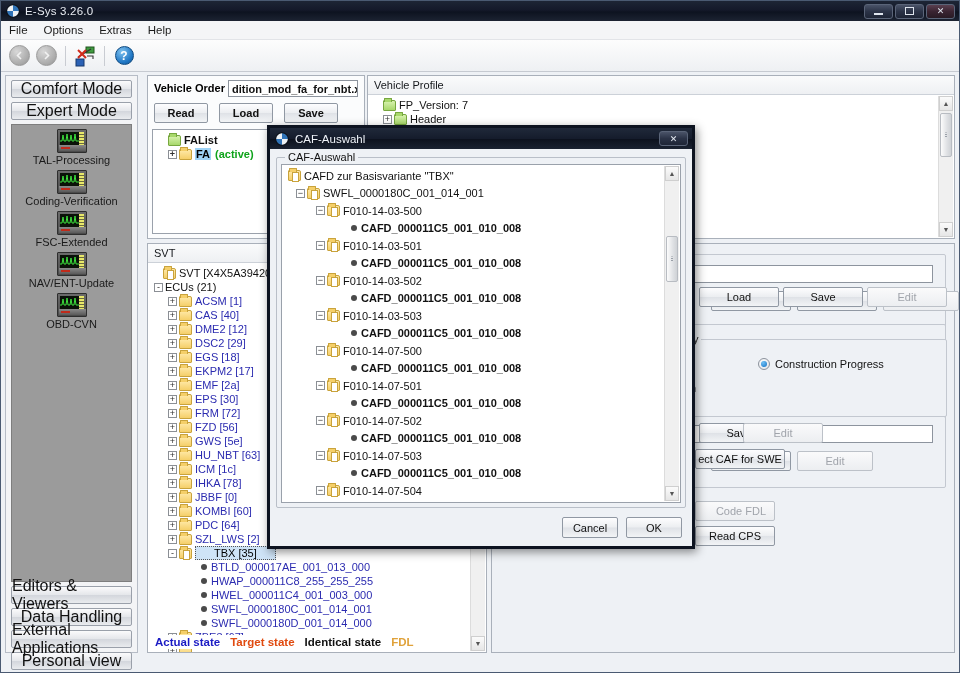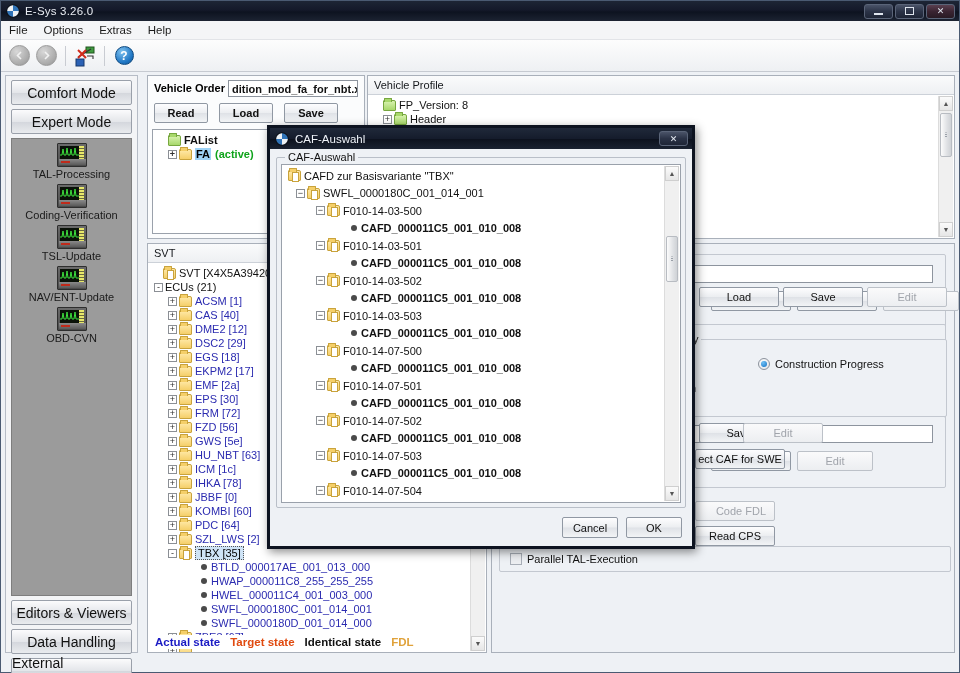--- a/index.html
+++ b/index.html
@@ -73,25 +73,25 @@
     border:1px solid #0e4a81;
   }
   .net-ico { position:relative; width:22px; height:22px; }
 
   
   .sidebar {
     position: absolute; left: 4px; top: 74px; width: 133px; height: 578px;
     background: #f3f4f6; border: 1px solid #b6bcc6;
   }
   .sb-btn {
-    margin: 4px 5px; height: 25px;
+    margin: 4px 5px; height: 18px;
     background: linear-gradient(180deg,#fbfbfc 0%,#e4e6ea 50%,#d3d6dc 51%,#e9ebee 100%);
     border: 1px solid #9aa0aa; border-radius: 2px;
     display:flex; align-items:center; justify-content:center;
-    font-size: 14px; color: #111;
+    font-size: 16px; color: #111;
   }
   .sb-list {
     margin: 4px 5px; background: #9b9b9b; border: 1px solid #7e7e7e;
     height: 458px; overflow: hidden; padding-top: 4px;
   }
   .sb-item {
     display:flex; flex-direction: column; align-items:center; margin-bottom: 4px;
   }
   .sb-item .lbl { font-size: 11px; color: #1a1a1a; margin-top: 1px; }
   .mon {
@@ -141,21 +141,21 @@
   .folder.green { background: linear-gradient(180deg,#d9f3b0,#a8d86b); border-color:#77a73f; }
   .folder.green::before { background:#a8d86b; border-color:#77a73f; }
   .folder.doc::after {
     content:''; position:absolute; right:1px; top:1px; width:5px; height:8px;
     background:#fff; border:1px solid #c9a33c;
   }
   .dot { width: 6px; height: 6px; border-radius: 50%; background: #4a4a4a; margin-right: 4px; flex:none; }
   .lnk { color: #2b2bb0; }
   .blk { color: #111; }
   .bold { font-weight: bold; }
-  .selbox { background: #cfe4f7; border: 1px dotted #555; padding: 0 2px; }
+  .selbox { background: #cfe4f7; border: 1px dotted #555; padding: 0 18px; }
   .hl { background: #9ed2f5; padding: 0 1px; }
   .green-t { color: #0fa31b; }
 
   
   .vscroll {
     position:absolute; right: 1px; top: 1px; bottom: 1px; width: 15px;
     background: #f0f0f0; border-left: 1px solid #dcdcdc;
   }
   .vscroll .arw {
     height: 15px; background: linear-gradient(180deg,#fbfbfb,#e6e6e6);
@@ -378,21 +378,21 @@
           <div class="mon">
             <div class="scr">
               <svg width="20" height="13" viewBox="0 0 20 13">
                 <path d="M0 9 L2 9 L3 3 L4 9 L6 9 L7 2 L8 9 L10 9 L11 3 L12 9 L14 9 L15 2 L16 9 L20 9" fill="none" stroke="#3de03d" stroke-width="1"></path>
               </svg>
             </div>
             <div class="bars"></div>
             <div class="base"></div>
             <div class="red"></div>
           </div>
-          <div class="lbl">TSL-Update</div>
+          <div class="lbl">FSC-Extended</div>
         </div>
         <div class="sb-item">
           <div class="mon">
             <div class="scr">
               <svg width="20" height="13" viewBox="0 0 20 13">
                 <path d="M0 9 L2 9 L3 3 L4 9 L6 9 L7 2 L8 9 L10 9 L11 3 L12 9 L14 9 L15 2 L16 9 L20 9" fill="none" stroke="#3de03d" stroke-width="1"></path>
               </svg>
             </div>
             <div class="bars"></div>
             <div class="base"></div>
@@ -442,21 +442,21 @@
       </div>
     </div>
   </div>
 
   <div class="panel" style="left:366px; top:74px; width:588px; height:164px;">
     <div class="panel-hdr">Vehicle Profile</div>
     <div class="tree">
       <div class="trow">
         <span class="exp-sp"></span>
         <span class="folder green"></span>
-        <span class="blk">FP_Version: 8</span>
+        <span class="blk">FP_Version: 7</span>
       </div>
       <div class="trow" style="padding-left:11px;">
         <span class="exp">+</span>
         <span class="folder green"></span>
         <span class="blk">Header</span>
       </div>
       <div class="vscroll">
         <div class="arw">▲</div>
         <div class="thumb" style="top:17px;height:44px;"></div>
         <div class="arw bot">▼</div>
@@ -666,26 +666,20 @@
   <div class="btn" style="position:absolute;left:782px;top:286px;width:80px;">Save</div>
   <div class="btn disabled" style="position:absolute;left:866px;top:286px;width:80px;">Edit</div>
 
   <div class="btn" style="position:absolute;left:698px;top:422px;width:80px;">Save</div>
   <div class="btn disabled" style="position:absolute;left:742px;top:422px;width:80px;">Edit</div>
   <div class="btn" style="position:absolute;left:694px;top:448px;width:90px;">ect CAF for SWE</div>
 
   <div class="btn disabled" style="position:absolute;left:694px;top:500px;width:80px;padding-left:12px;">Code FDL</div>
   <div class="btn" style="position:absolute;left:694px;top:525px;width:80px;">Read CPS</div>
 
-  <div class="gbox" style="left:498px; top:545px; width:452px; height:26px; background:#eef1f5;">
-    <div class="rowlbl" style="position:absolute;left:10px;top:6px;">
-      <span class="chk"></span>
-      <span>Parallel TAL-Execution</span>
-    </div>
-  </div>
 
 
   <div class="dialog">
     <div class="dlg-tb">
       <div style="width:14px;height:14px;margin-left:5px;">
         <svg width="14" height="14" viewBox="0 0 14 14">
           <circle cx="7" cy="7" r="6" fill="#dfe6ef" stroke="#0c1018" stroke-width="1.6"></circle>
           <path d="M7 1.2 A5.8 5.8 0 0 1 12.8 7 L7 7 Z" fill="#2f73b8"></path>
           <path d="M7 7 L1.2 7 A5.8 5.8 0 0 1 7 1.2 Z" fill="#eef2f6"></path>
           <path d="M7 7 L12.8 7 A5.8 5.8 0 0 1 7 12.8 Z" fill="#eef2f6"></path>

